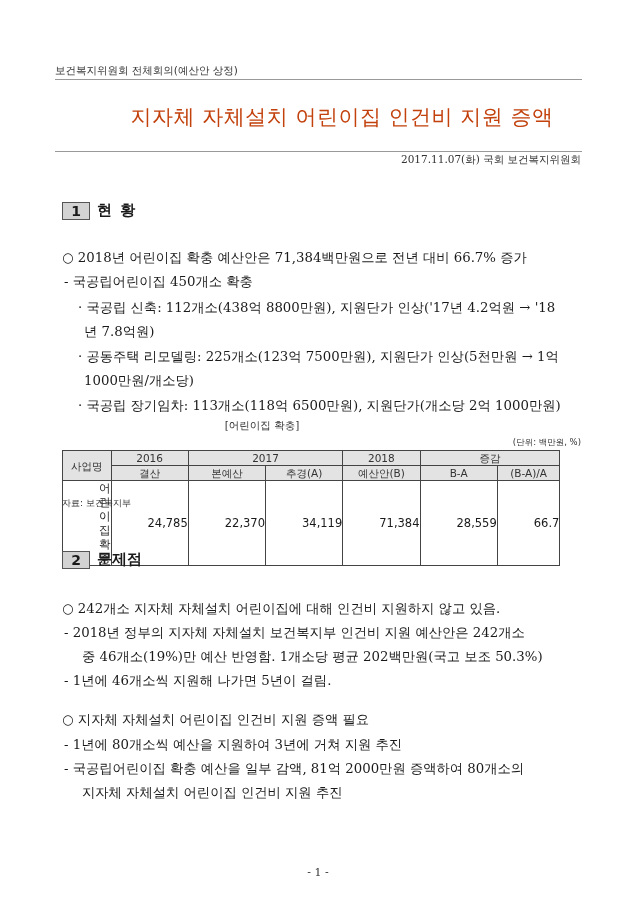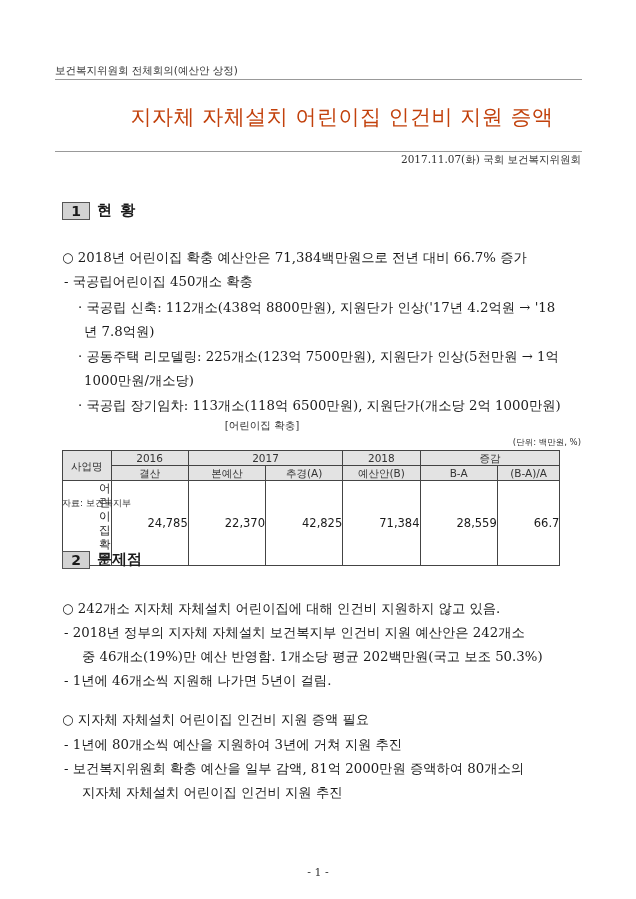--- a/index.html
+++ b/index.html
@@ -71,37 +71,37 @@
     <td style="width:62px;">본예산</td>
     <td style="width:62px;">추경(A)</td>
     <td>예산안(B)</td>
     <td style="width:58px;">B-A</td>
     <td>(B-A)/A</td>
   </tr>
   <tr class="row">
     <td>어린이집 확충</td>
     <td>24,785</td>
     <td>22,370</td>
-    <td>42,825</td>
+    <td>34,119</td>
     <td>71,384</td>
     <td>28,559</td>
     <td>66.7</td>
   </tr>
 </tbody>
   </table>
 <div class="abs source sans">자료: 보건복지부</div>
 
 <div class="abs sec-head" style="top:550px;">
   <div class="sec-num">2</div>
   <div class="sec-title" style="letter-spacing:0;">문제점</div>
 </div>
 
 <div class="abs line circle-bullet" style="top:597px;">○ 242개소 지자체 자체설치 어린이집에 대해 인건비 지원하지 않고 있음.</div>
 <div class="abs line dash" style="top:621px;">- 2018년 정부의 지자체 자체설치 보건복지부 인건비 지원 예산안은 242개소</div>
 <div class="abs line cont-dash" style="top:645px;">중 46개소(19%)만 예산 반영함. 1개소당 평균 202백만원(국고 보조 50.3%)</div>
 <div class="abs line dash" style="top:669px;">- 1년에 46개소씩 지원해 나가면 5년이 걸림.</div>
 
 <div class="abs line circle-bullet" style="top:708px;">○ 지자체 자체설치 어린이집 인건비 지원 증액 필요</div>
 <div class="abs line dash" style="top:733px;">- 1년에 80개소씩 예산을 지원하여 3년에 거쳐 지원 추진</div>
-<div class="abs line dash" style="top:757px;">- 보건복지위원회 확충 예산을 일부 감액, 81억 2000만원 증액하여 80개소의</div>
+<div class="abs line dash" style="top:757px;">- 국공립어린이집 확충 예산을 일부 감액, 81억 2000만원 증액하여 80개소의</div>
 <div class="abs line cont-dash" style="top:781px;">지자체 자체설치 어린이집 인건비 지원 추진</div>
 
 <div class="abs page-no">- 1 -</div>
 
 </body></html>

